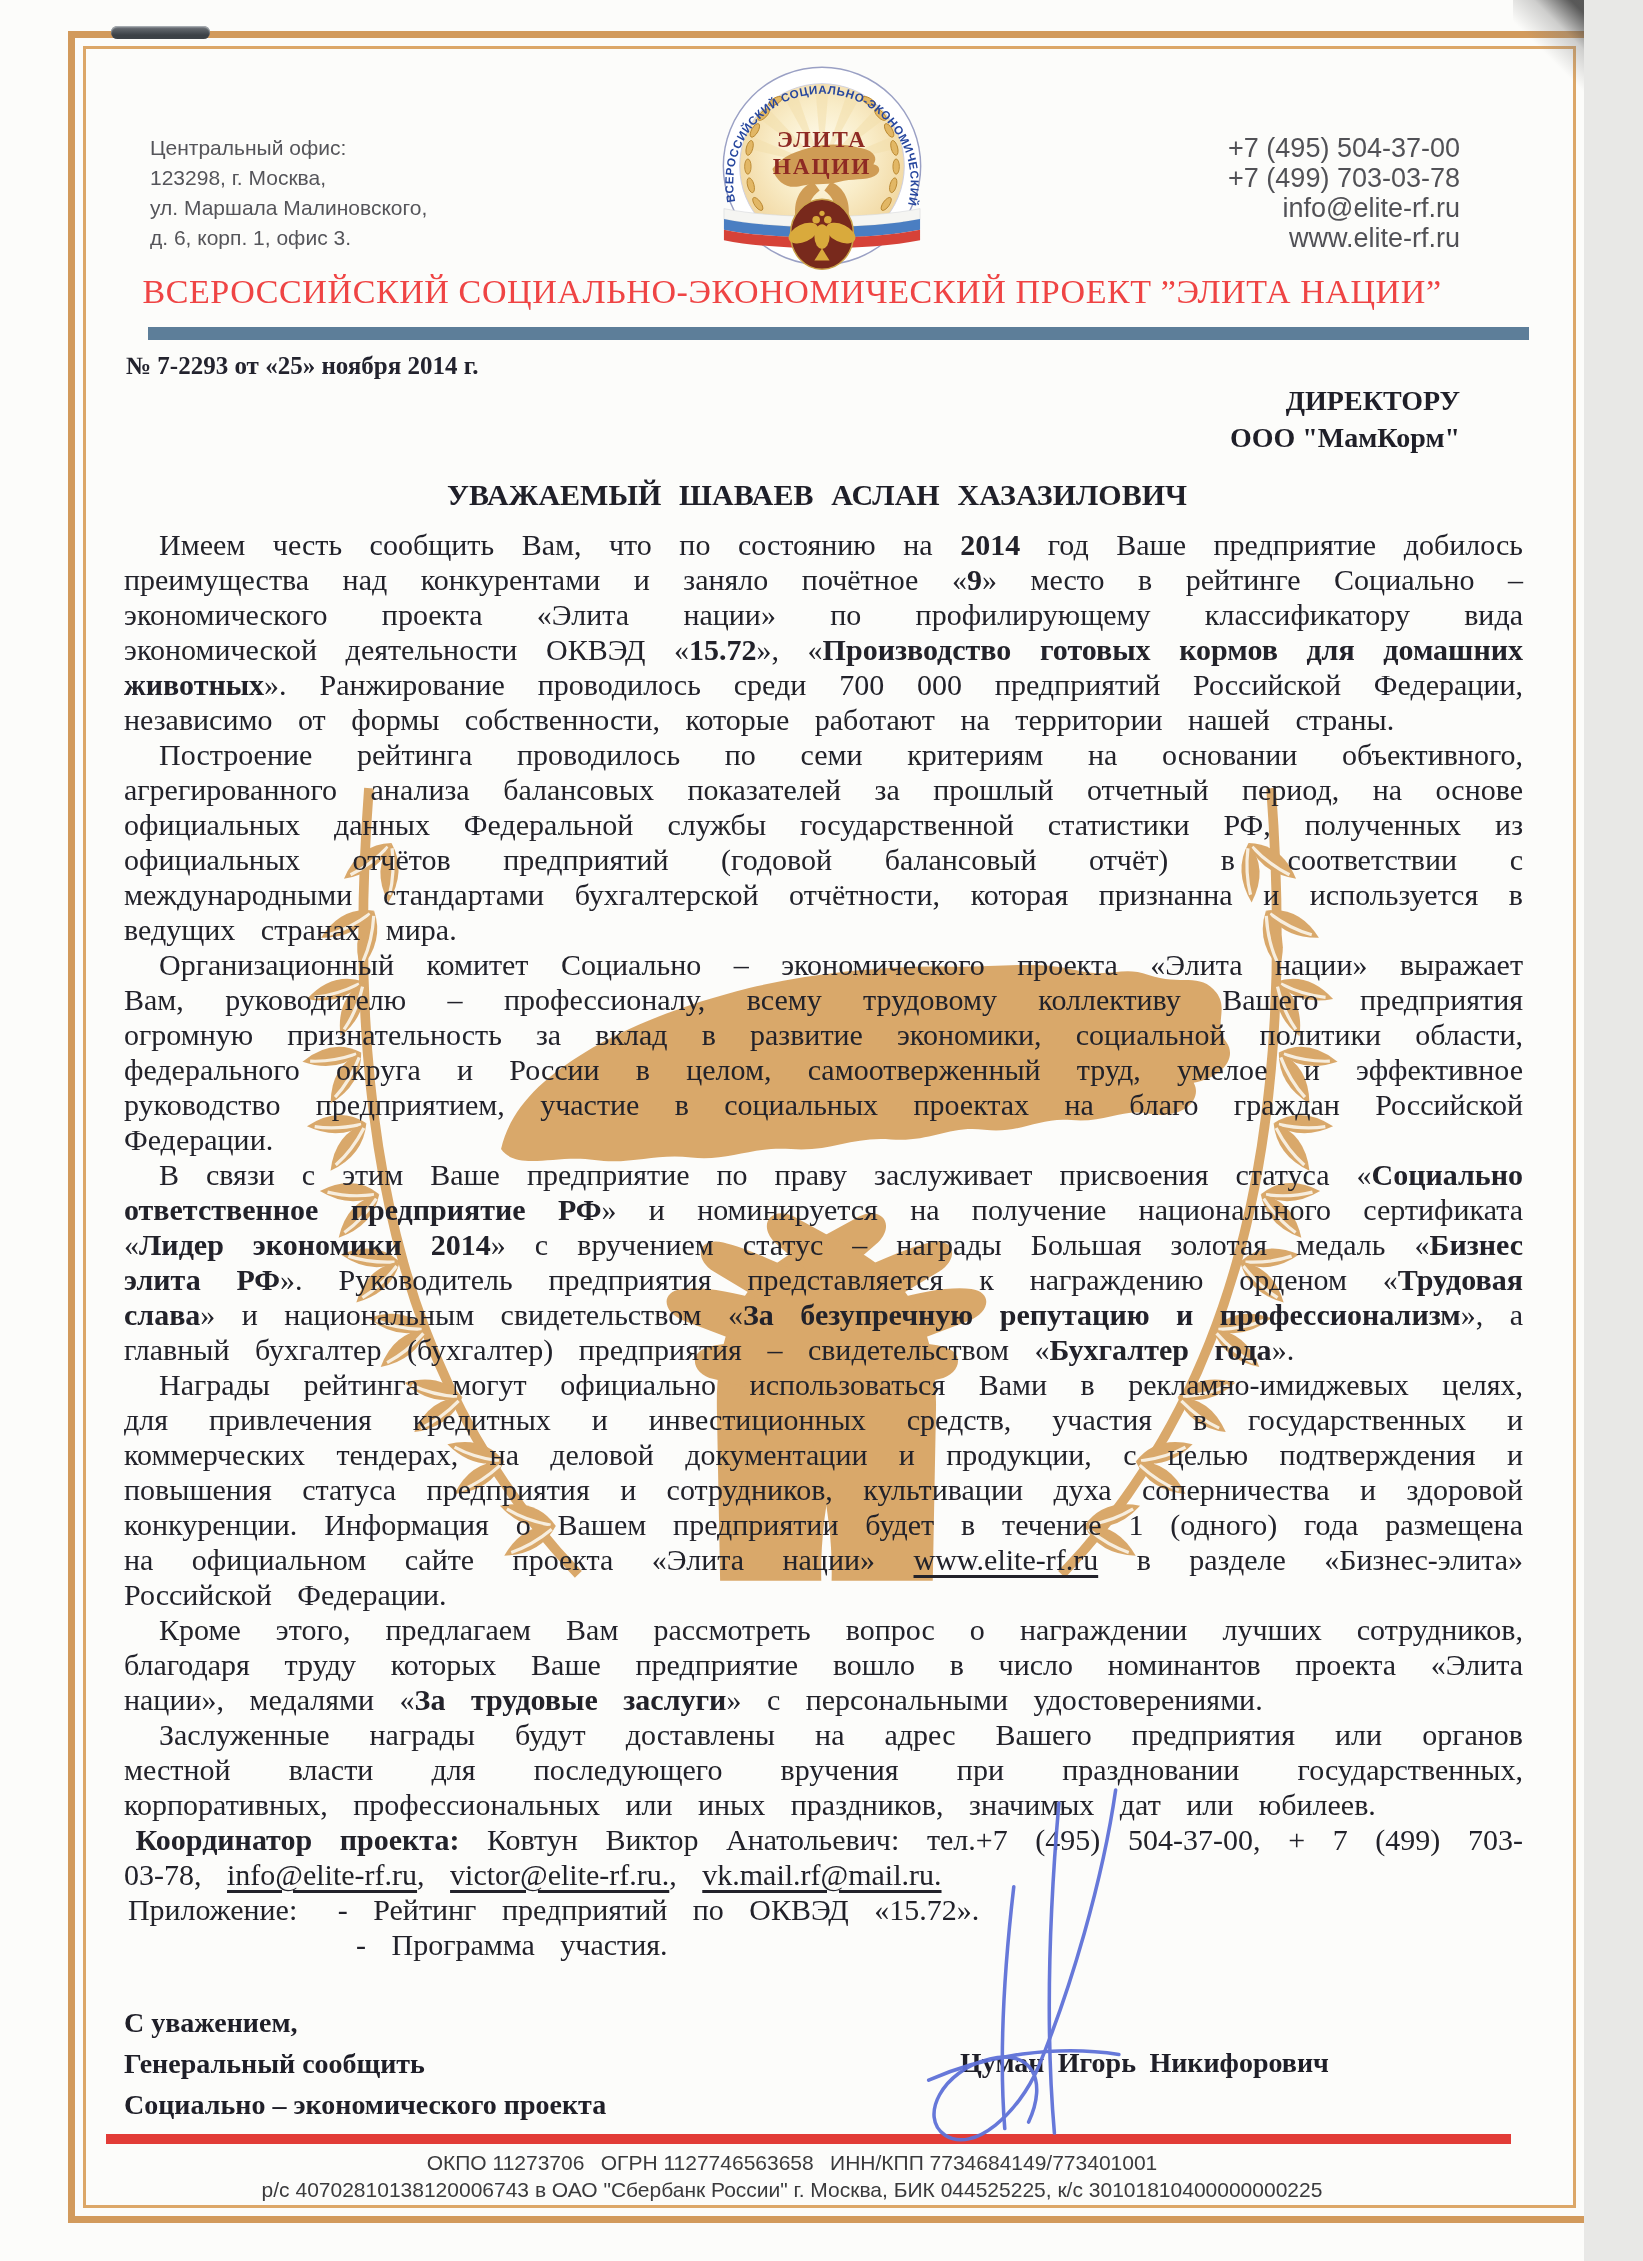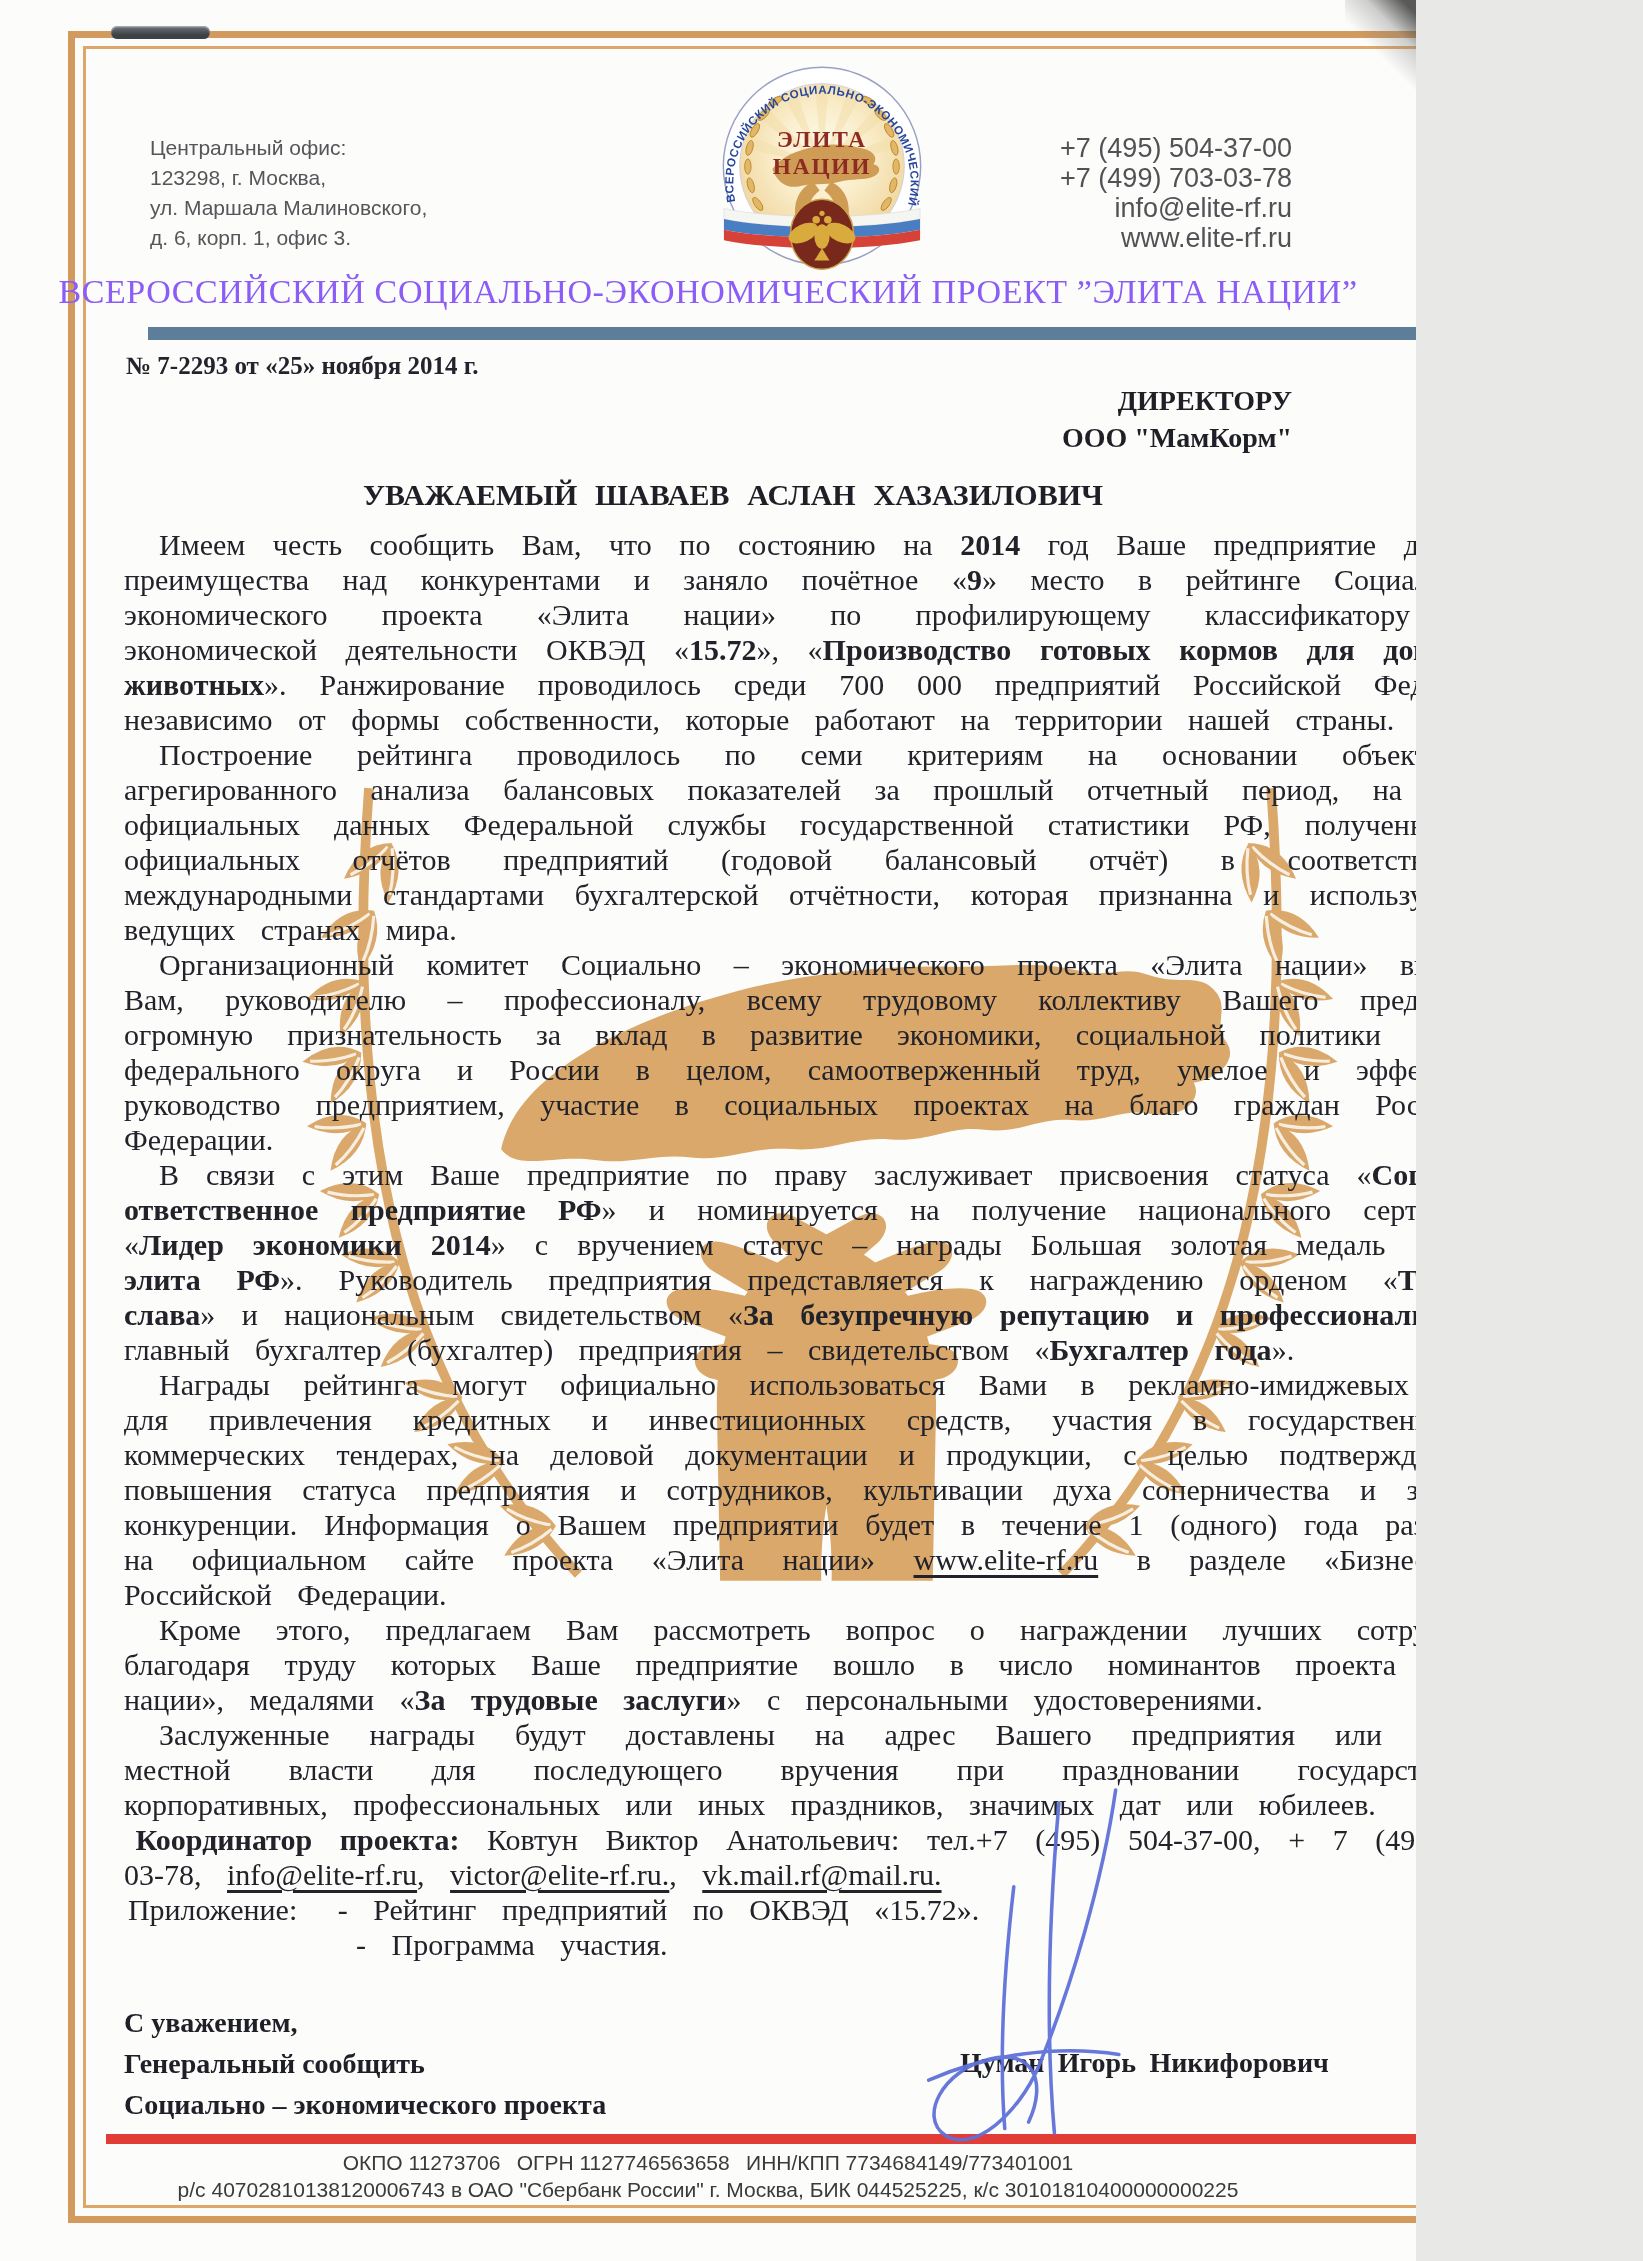--- a/index.html
+++ b/index.html
@@ -1,18 +1,18 @@
 <!DOCTYPE html>
 <html style="font-size:10.3px"><head>
 <meta charset="utf-8">
 <style>
   * { box-sizing: border-box; margin: 0; padding: 0; }
   html,body { background:#e8e8e6; }
   .page {
-    position: relative; width: 1416px; height: 2261px;
+    position: relative; width: 1584px; height: 2261px;
     background: #fcfcfa; overflow: hidden;
     font-family: "Liberation Serif", serif; color:#22222a;
   }
   
   .frame-outer { position:absolute; left:68px; top:31px; width:1523px; height:2192px;
     border:7px solid #d29a5c; }
   .frame-inner { position:absolute; left:83px; top:46px; width:1493px; height:2162px;
     border:3.2px solid #dca768; }
   .staple { position:absolute; left:111px; top:26px; width:99px; height:13px;
     background: linear-gradient(#70757b, #3c4146 70%); border-radius:6.4px;
@@ -21,21 +21,21 @@
     background: linear-gradient(225deg, rgba(60,60,60,.85) 8%, rgba(120,120,120,.35) 30%, transparent 55%); }
 
   
   .address { position:absolute; left:150px; top:133px;
     font-family:"Liberation Sans", sans-serif; font-size:21px; line-height:30px; color:#55555a; }
   .contacts { position:absolute; right:124px; top:133px; text-align:right;
     font-family:"Liberation Sans", sans-serif; font-size:27px; line-height:30px; color:#515156; }
   .logo { position:absolute; left:699px; top:58px; width:246px; height:223px; }
 
   .org-title { position:absolute; left:0; top:273px; width:100%; text-align:center;
-    font-size:34px; color:#8b5cf6; letter-spacing:0.6px; white-space:nowrap; }
+    font-size:34px; color:#ef4444; letter-spacing:0.6px; white-space:nowrap; }
   .divider { position:absolute; left:148px; top:327px; width:1381px; height:13px; background:#5d7e99; }
 
   .refline { position:absolute; left:126px; top:352px; font-size:25px; font-weight:bold; color:#23232e; }
   .recipient { position:absolute; right:124px; top:382px; text-align:right;
     font-size:28px; font-weight:bold; line-height:37px; color:#1f1f28;margin-left:44px; }
   .salutation { position:absolute; left:0; top:478px; width:100%; text-align:center;
     font-size:30px; font-weight:bold; word-spacing:10.3px; color:#1f1f28;margin-left:25px; }
 
   .watermark { position:absolute; left:206px; top:727px; width:1228px; height:857px; z-index:1; opacity:.93; }
 

